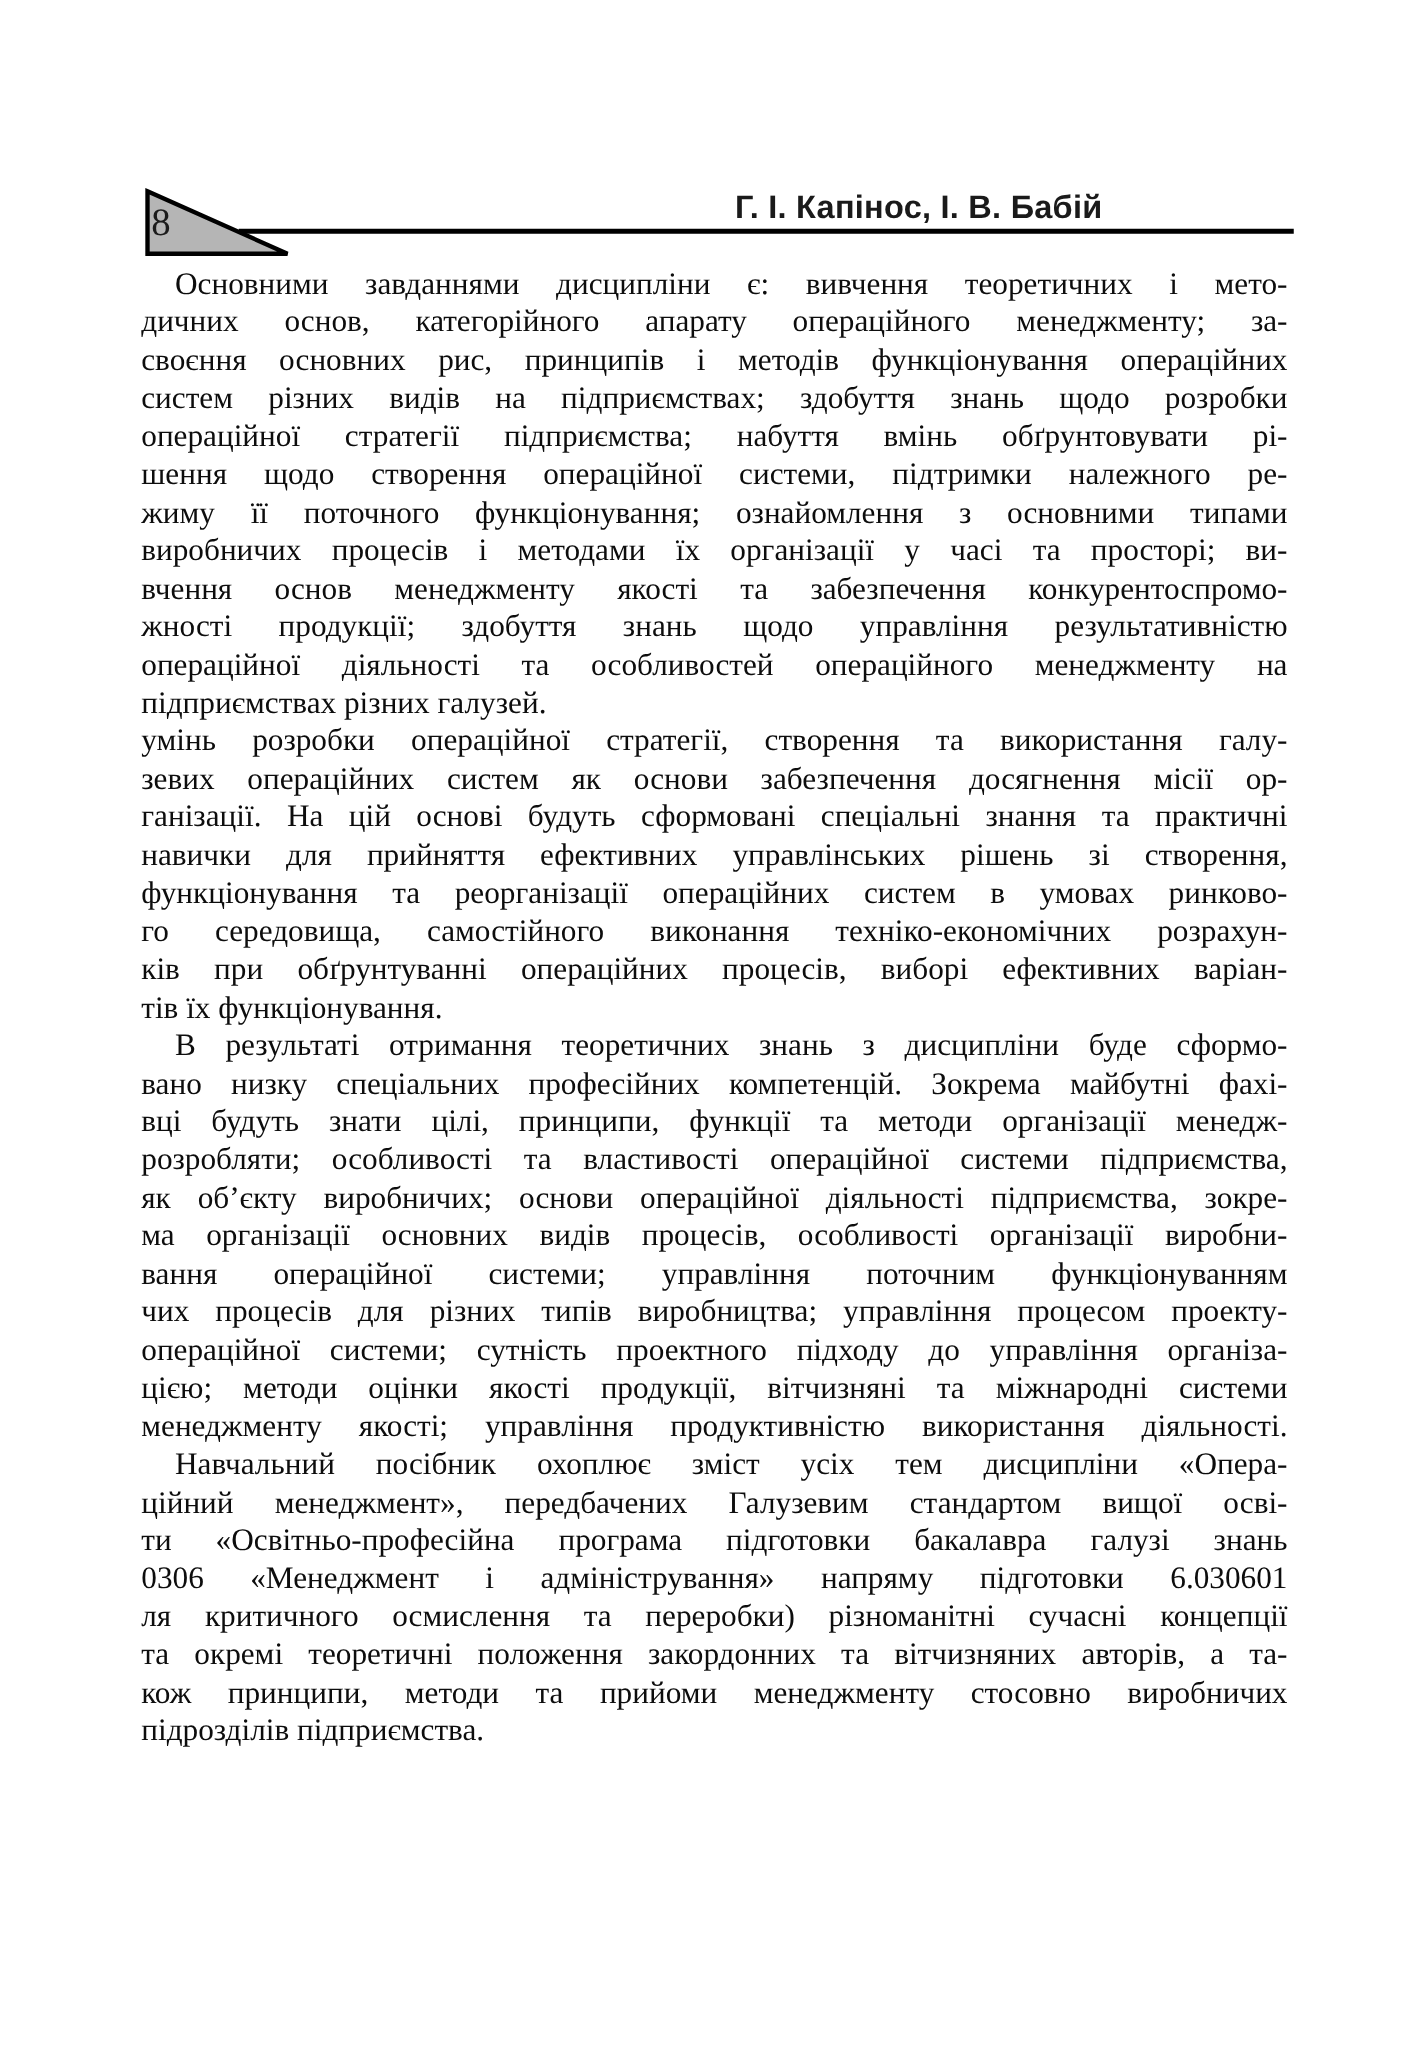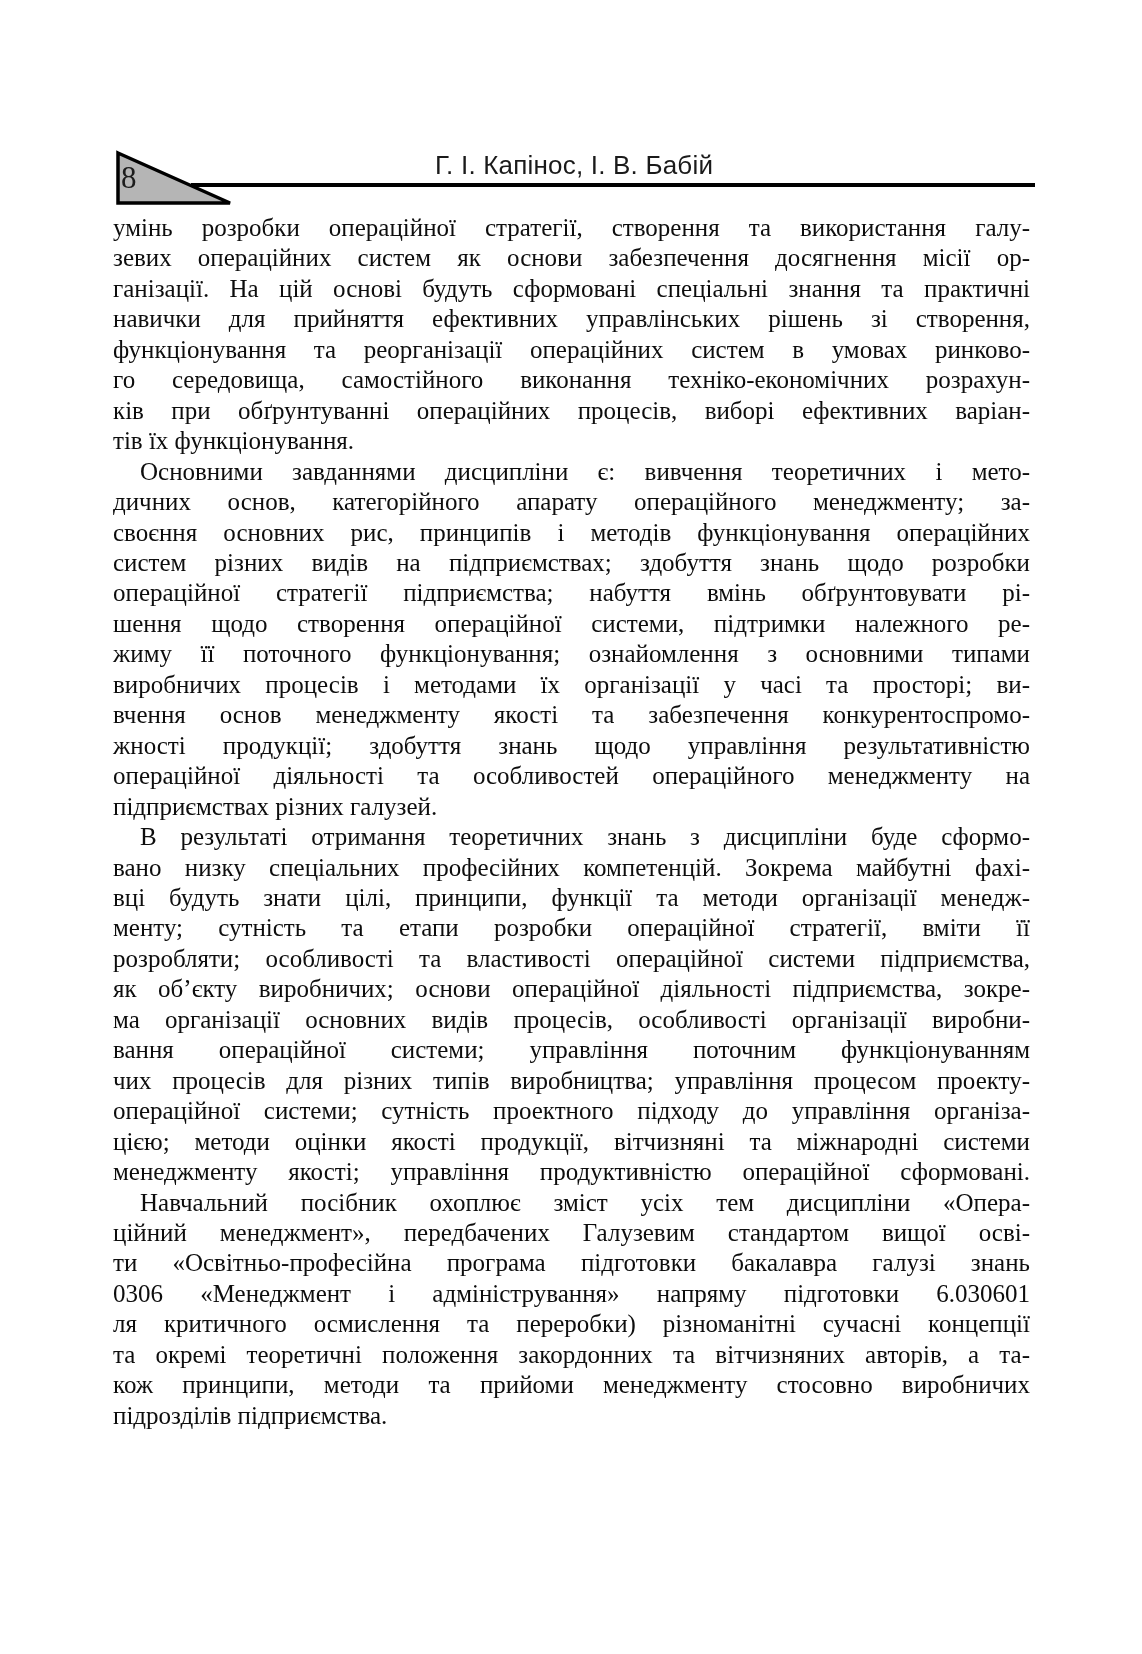--- a/index.html
+++ b/index.html
@@ -40,26 +40,27 @@
     top: 183px;
     width: 844px;
     height: 4px;
     background: #000000;
   }
   .authors {
     position: absolute;
     left: 435px;
     top: 150px;
     width: 600px;
-    text-align: left;
+    text-align: center;
     font-family: "Liberation Sans", sans-serif;
     font-size: 26px;
     line-height: 30px;
     color: #1a1a1a;
     letter-spacing: 0.2px;
+    font-weight: bold;
   }
 
   
   .body-text {
     position: absolute;
     left: 113px;
     top: 213px;
     width: 917px;
     font-size: 25px;
     line-height: 30.45px;
@@ -84,56 +85,55 @@
   </svg>
 
   <div class="page-number">8</div>
 
   <div class="header-rule"></div>
 
   <div class="authors">Г. І. Капінос, І. В. Бабій</div>
 
   <div class="body-text" id="body-text">
       <div class="paragraph">
-        <div class="line">умінь розробки операційної стратегії, створення та використання галу-</div>
-        <div class="line">зевих операційних систем як основи забезпечення досягнення місії ор-</div>
-        <div class="line">ганізації. На цій основі будуть сформовані спеціальні знання та практичні</div>
-        <div class="line">навички для прийняття ефективних управлінських рішень зі створення,</div>
-        <div class="line">функціонування та реорганізації операційних систем в умовах ринково-</div>
-        <div class="line">го середовища, самостійного виконання техніко-економічних розрахун-</div>
-        <div class="line">ків при обґрунтуванні операційних процесів, виборі ефективних варіан-</div>
-        <div class="line last">тів їх функціонування.</div>
-      </div>
-      <div class="paragraph">
         <div class="line indent">Основними завданнями дисципліни є: вивчення теоретичних і мето-</div>
         <div class="line">дичних основ, категорійного апарату операційного менеджменту; за-</div>
         <div class="line">своєння основних рис, принципів і методів функціонування операційних</div>
         <div class="line">систем різних видів на підприємствах; здобуття знань щодо розробки</div>
         <div class="line">операційної стратегії підприємства; набуття вмінь обґрунтовувати рі-</div>
         <div class="line">шення щодо створення операційної системи, підтримки належного ре-</div>
         <div class="line">жиму її поточного функціонування; ознайомлення з основними типами</div>
         <div class="line">виробничих процесів і методами їх організації у часі та просторі; ви-</div>
         <div class="line">вчення основ менеджменту якості та забезпечення конкурентоспромо-</div>
         <div class="line">жності продукції; здобуття знань щодо управління результативністю</div>
         <div class="line">операційної діяльності та особливостей операційного менеджменту на</div>
         <div class="line last">підприємствах різних галузей.</div>
       </div>
       <div class="paragraph">
+        <div class="line">умінь розробки операційної стратегії, створення та використання галу-</div>
+        <div class="line">зевих операційних систем як основи забезпечення досягнення місії ор-</div>
+        <div class="line">ганізації. На цій основі будуть сформовані спеціальні знання та практичні</div>
+        <div class="line">навички для прийняття ефективних управлінських рішень зі створення,</div>
+        <div class="line">функціонування та реорганізації операційних систем в умовах ринково-</div>
+        <div class="line">го середовища, самостійного виконання техніко-економічних розрахун-</div>
+        <div class="line">ків при обґрунтуванні операційних процесів, виборі ефективних варіан-</div>
+        <div class="line last">тів їх функціонування.</div>
+      </div>
+      <div class="paragraph">
         <div class="line indent">В результаті отримання теоретичних знань з дисципліни буде сформо-</div>
         <div class="line">вано низку спеціальних професійних компетенцій. Зокрема майбутні фахі-</div>
         <div class="line">вці будуть знати цілі, принципи, функції та методи організації менедж-</div>
-        <div class="line">менту; сутність та етапи розробки операційної стратегії, вміти її</div>
         <div class="line">розробляти; особливості та властивості операційної системи підприємства,</div>
         <div class="line">як об’єкту виробничих; основи операційної діяльності підприємства, зокре-</div>
         <div class="line">ма організації основних видів процесів, особливості організації виробни-</div>
         <div class="line">вання операційної системи; управління поточним функціонуванням</div>
         <div class="line">чих процесів для різних типів виробництва; управління процесом проекту-</div>
         <div class="line">операційної системи; сутність проектного підходу до управління організа-</div>
         <div class="line">цією; методи оцінки якості продукції, вітчизняні та міжнародні системи</div>
-        <div class="line">менеджменту якості; управління продуктивністю операційної сформовані.</div>
+        <div class="line">менеджменту якості; управління продуктивністю використання діяльності.</div>
       </div>
       <div class="paragraph">
         <div class="line indent">Навчальний посібник охоплює зміст усіх тем дисципліни «Опера-</div>
         <div class="line">ційний менеджмент», передбачених Галузевим стандартом вищої осві-</div>
         <div class="line">ти «Освітньо-професійна програма підготовки бакалавра галузі знань</div>
         <div class="line">0306 «Менеджмент і адміністрування» напряму підготовки 6.030601</div>
       </div>
       <div class="paragraph">
         <div class="line">ля критичного осмислення та переробки) різноманітні сучасні концепції</div>
         <div class="line">та окремі теоретичні положення закордонних та вітчизняних авторів, а та-</div>

